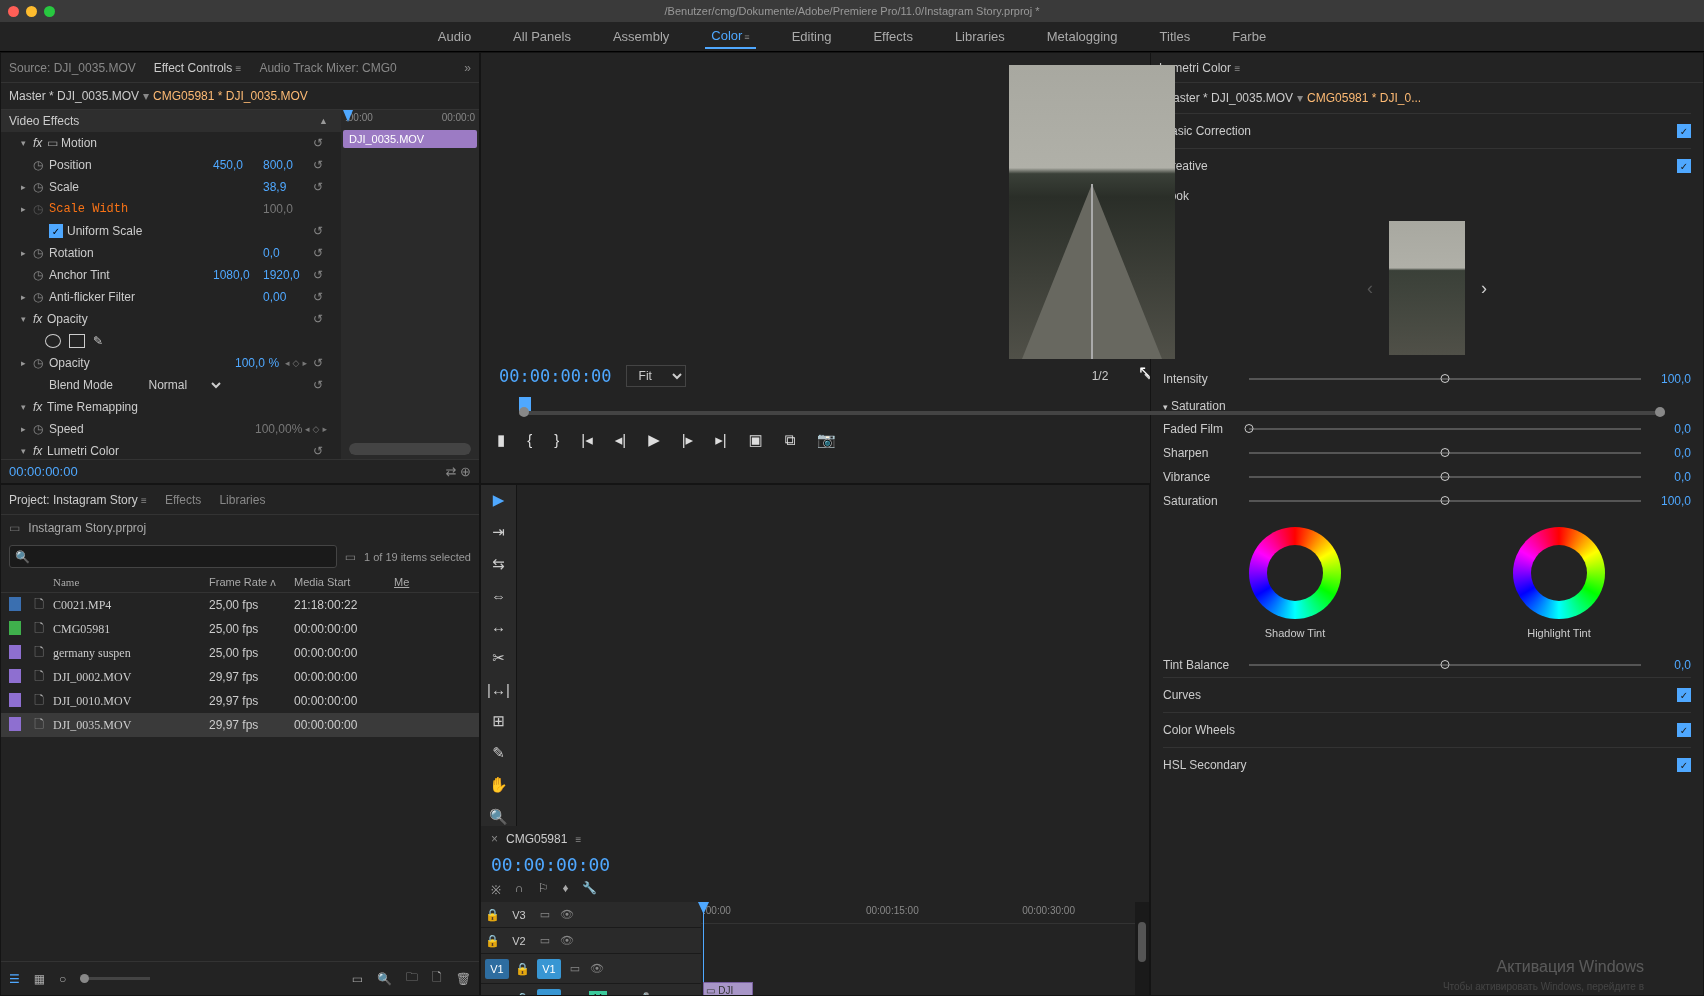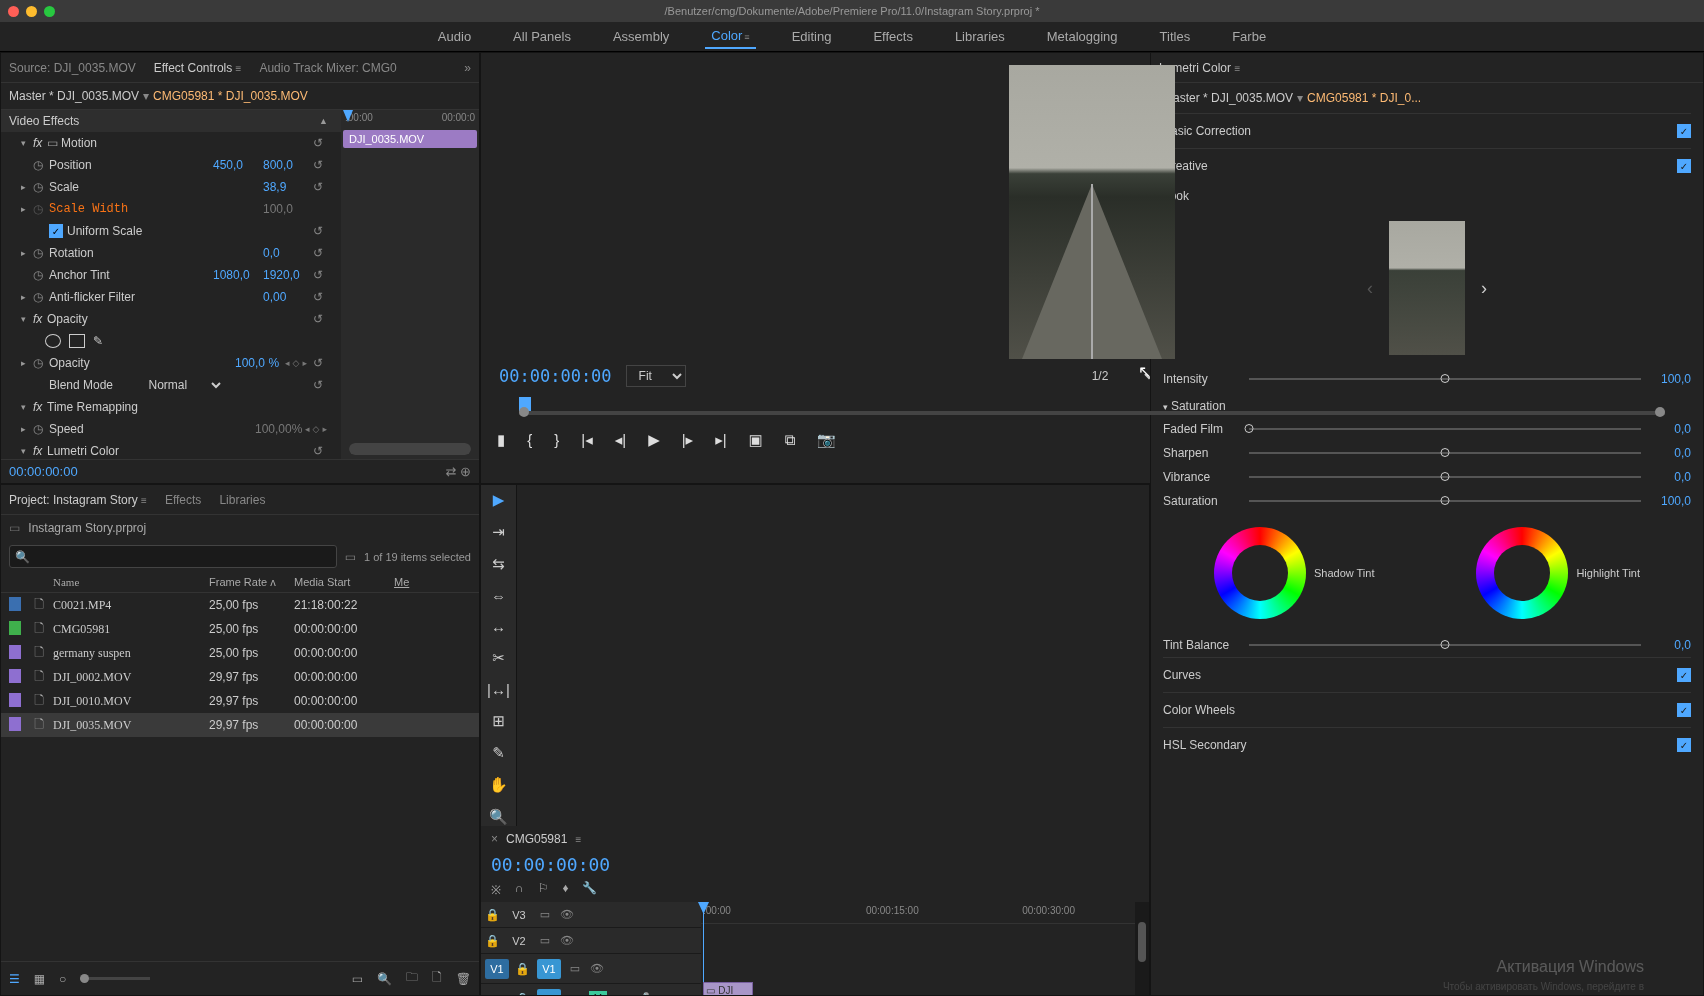--- a/index.html
+++ b/index.html
@@ -138,21 +138,21 @@
 .lum-preview { width: 76px; height: 134px; background: linear-gradient(to bottom, #a8a8a0 0%, #b0b0a8 35%, #3a4038 37%, #505048 100%);}
 .lum-arrow { color: #ccc; font-size: 18px; padding: 6px; cursor: pointer;}
 .lum-arrow.dim { color: #555; }
 .lum-slider-row { display: flex; align-items: center; padding: 5px 0; gap: 8px; }
 .lum-slider-label { width: 78px; font-size: 12px; color: #ccc;}
 .lum-slider-track { flex: 1; height: 2px; background: #555; position: relative;}
 .lum-slider-thumb { position: absolute; top: -4px; width: 9px; height: 9px; border: 1px solid #ccc; border-radius: 50%; transform: translateX(-50%);}
 .lum-slider-val { width: 42px; text-align: right; color: #4fa8ff; font-size: 12px;}
 .lum-adj-header { padding: 8px 0 4px; color: #ccc; font-size: 12px;}
 .lum-wheels { display: flex; justify-content: space-around; padding: 14px 0;}
-.lum-wheel-col { display: flex; flex-direction: row; align-items: center; gap: 8px;}
+.lum-wheel-col { display: flex; flex-direction: column; align-items: center; gap: 8px;}
 .lum-wheel { width: 92px; height: 92px; border-radius: 50%; background: conic-gradient(red, yellow, lime, cyan, blue, magenta, red); position: relative;}
 .lum-wheel::after { content:''; position: absolute; inset: 18px; background: #232323; border-radius: 50%;}
 .lum-wheel-label { font-size: 11px; color: #ccc;}
 .watermark { position: fixed; right: 60px; bottom: 20px; color: rgba(255,255,255,0.25); font-size: 16px; pointer-events: none;}
 .watermark-sub { position: fixed; right: 60px; bottom: 4px; color: rgba(255,255,255,0.15); font-size: 10px; pointer-events: none;}
 .cursor-ptr { position: fixed; top: 362px; left: 1138px; font-size: 16px; color: #fff; pointer-events: none;}
 </style>
 </head>
 <body>
 

